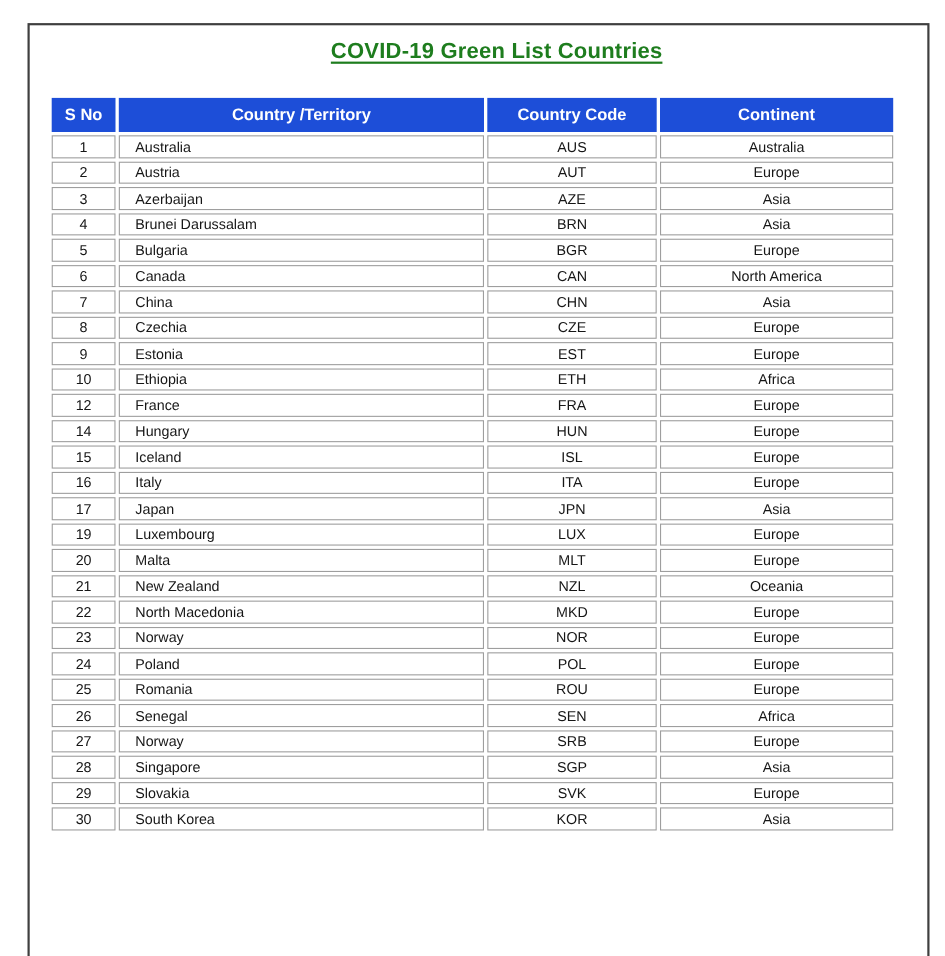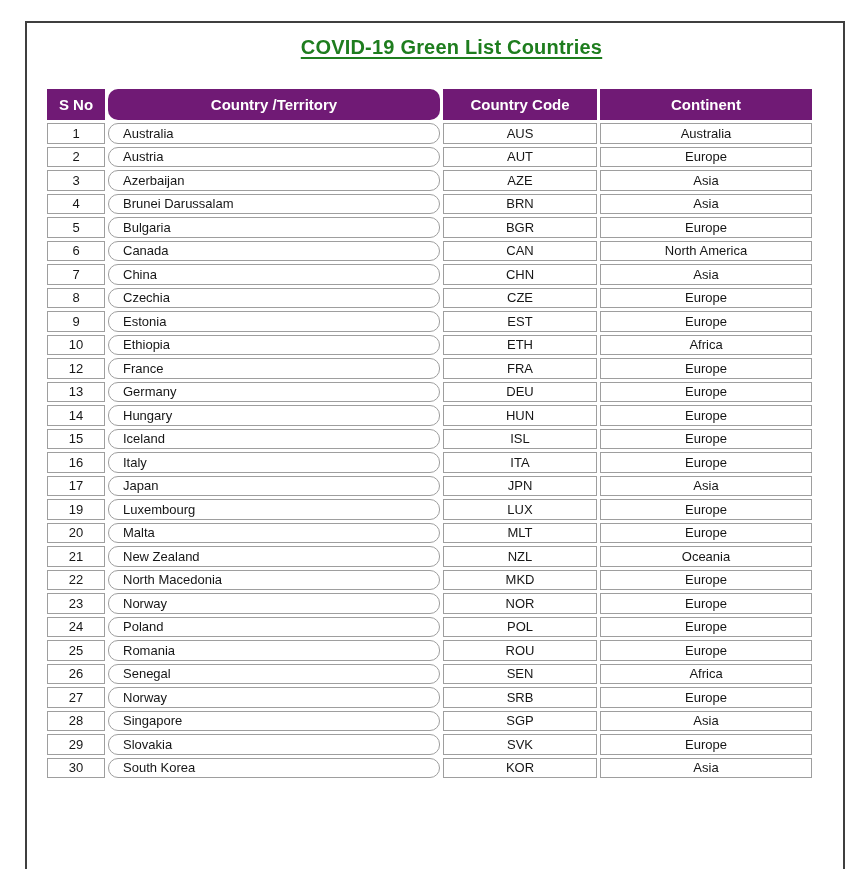--- a/index.html
+++ b/index.html
@@ -44,42 +44,42 @@
   }
   table.doc-table {
     position: absolute;
     top: 86px;
     left: 44px;
     border-collapse: separate;
     border-spacing: 3px;
     table-layout: fixed;
   }
   .doc-table th {
-    background: #701a75;
+    background: #1d4ed8;
     color: #ffffff;
     font-weight: bold;
     font-size: 15px;
     height: 31px;
     text-align: center;
     vertical-align: middle;
     padding: 0;
   }
   .doc-table td {
     border: 1px solid #9e9e9e;
     font-size: 13px;
     color: #161616;
     height: 18.5px;
     text-align: center;
     vertical-align: middle;
     padding: 0;
     white-space: nowrap;
     overflow: hidden;
   }
   .col-sno       { width: 56px;  }
-  .col-country   { width: 330px; border-radius: 10px; }
+  .col-country   { width: 330px; }
   .col-code      { width: 152px; }
   .col-continent { width: 210px; }
   td.col-country {
     text-align: left;
     padding-left: 14px;
     width: 316px; 
   }
 </style>
 </head>
 <body>
@@ -160,26 +160,20 @@
           <td class="col-code">ETH</td>
           <td class="col-continent">Africa</td>
         </tr>
         <tr>
           <td class="col-sno">12</td>
           <td class="col-country">France</td>
           <td class="col-code">FRA</td>
           <td class="col-continent">Europe</td>
         </tr>
         <tr>
-          <td class="col-sno">13</td>
-          <td class="col-country">Germany</td>
-          <td class="col-code">DEU</td>
-          <td class="col-continent">Europe</td>
-        </tr>
-        <tr>
           <td class="col-sno">14</td>
           <td class="col-country">Hungary</td>
           <td class="col-code">HUN</td>
           <td class="col-continent">Europe</td>
         </tr>
         <tr>
           <td class="col-sno">15</td>
           <td class="col-country">Iceland</td>
           <td class="col-code">ISL</td>
           <td class="col-continent">Europe</td>

